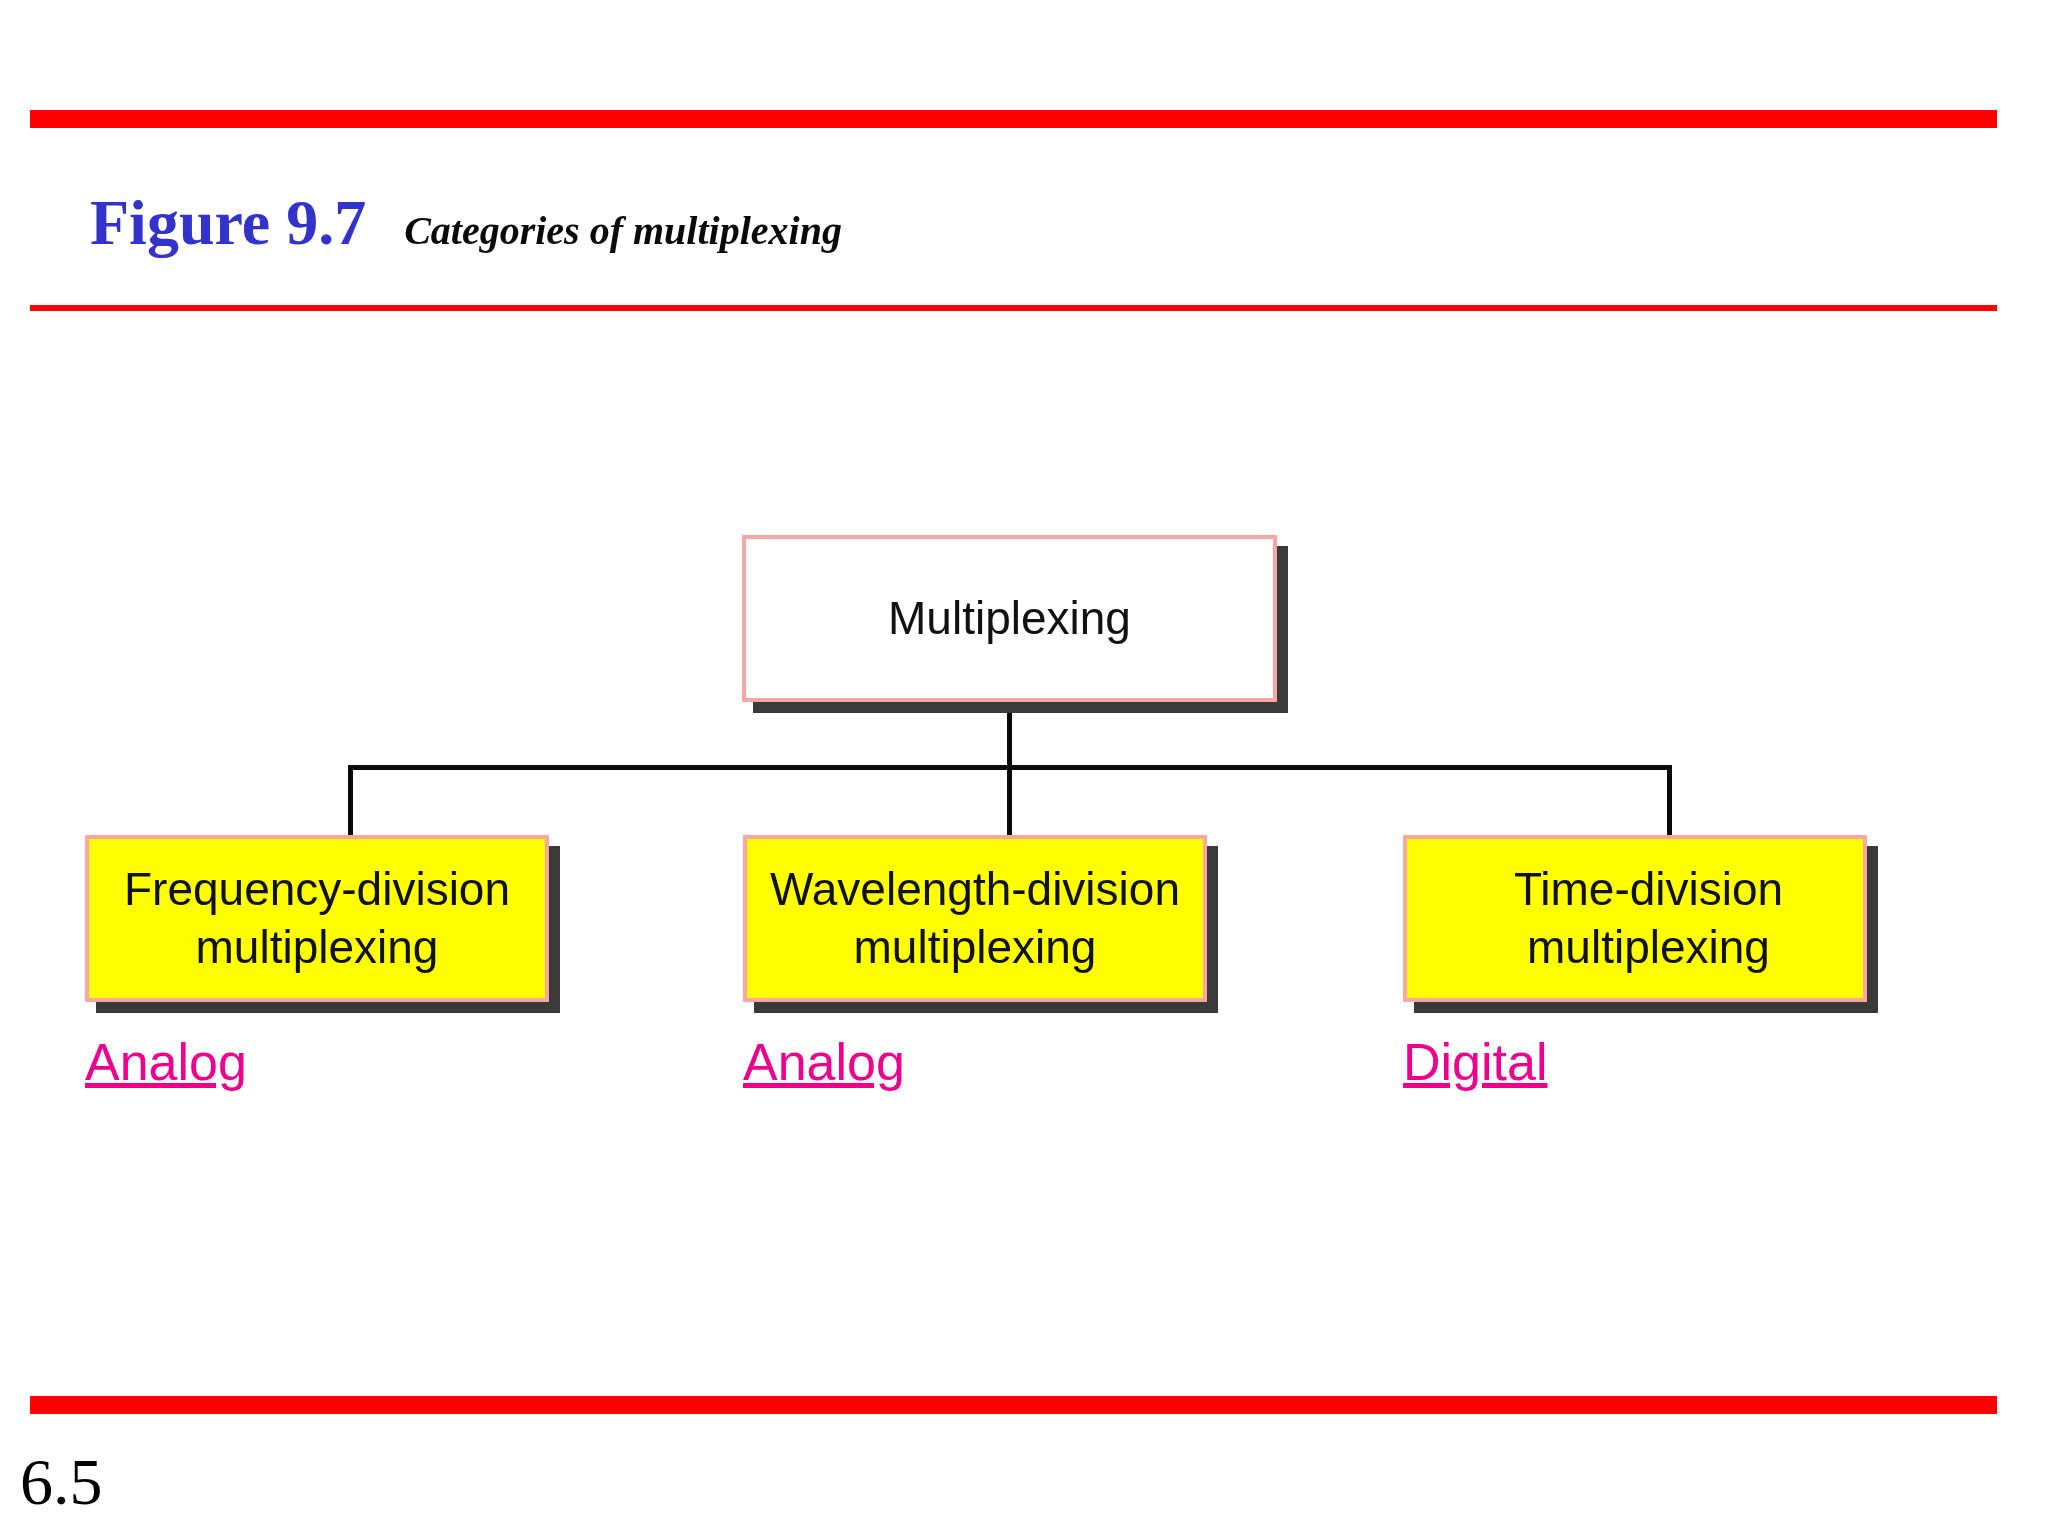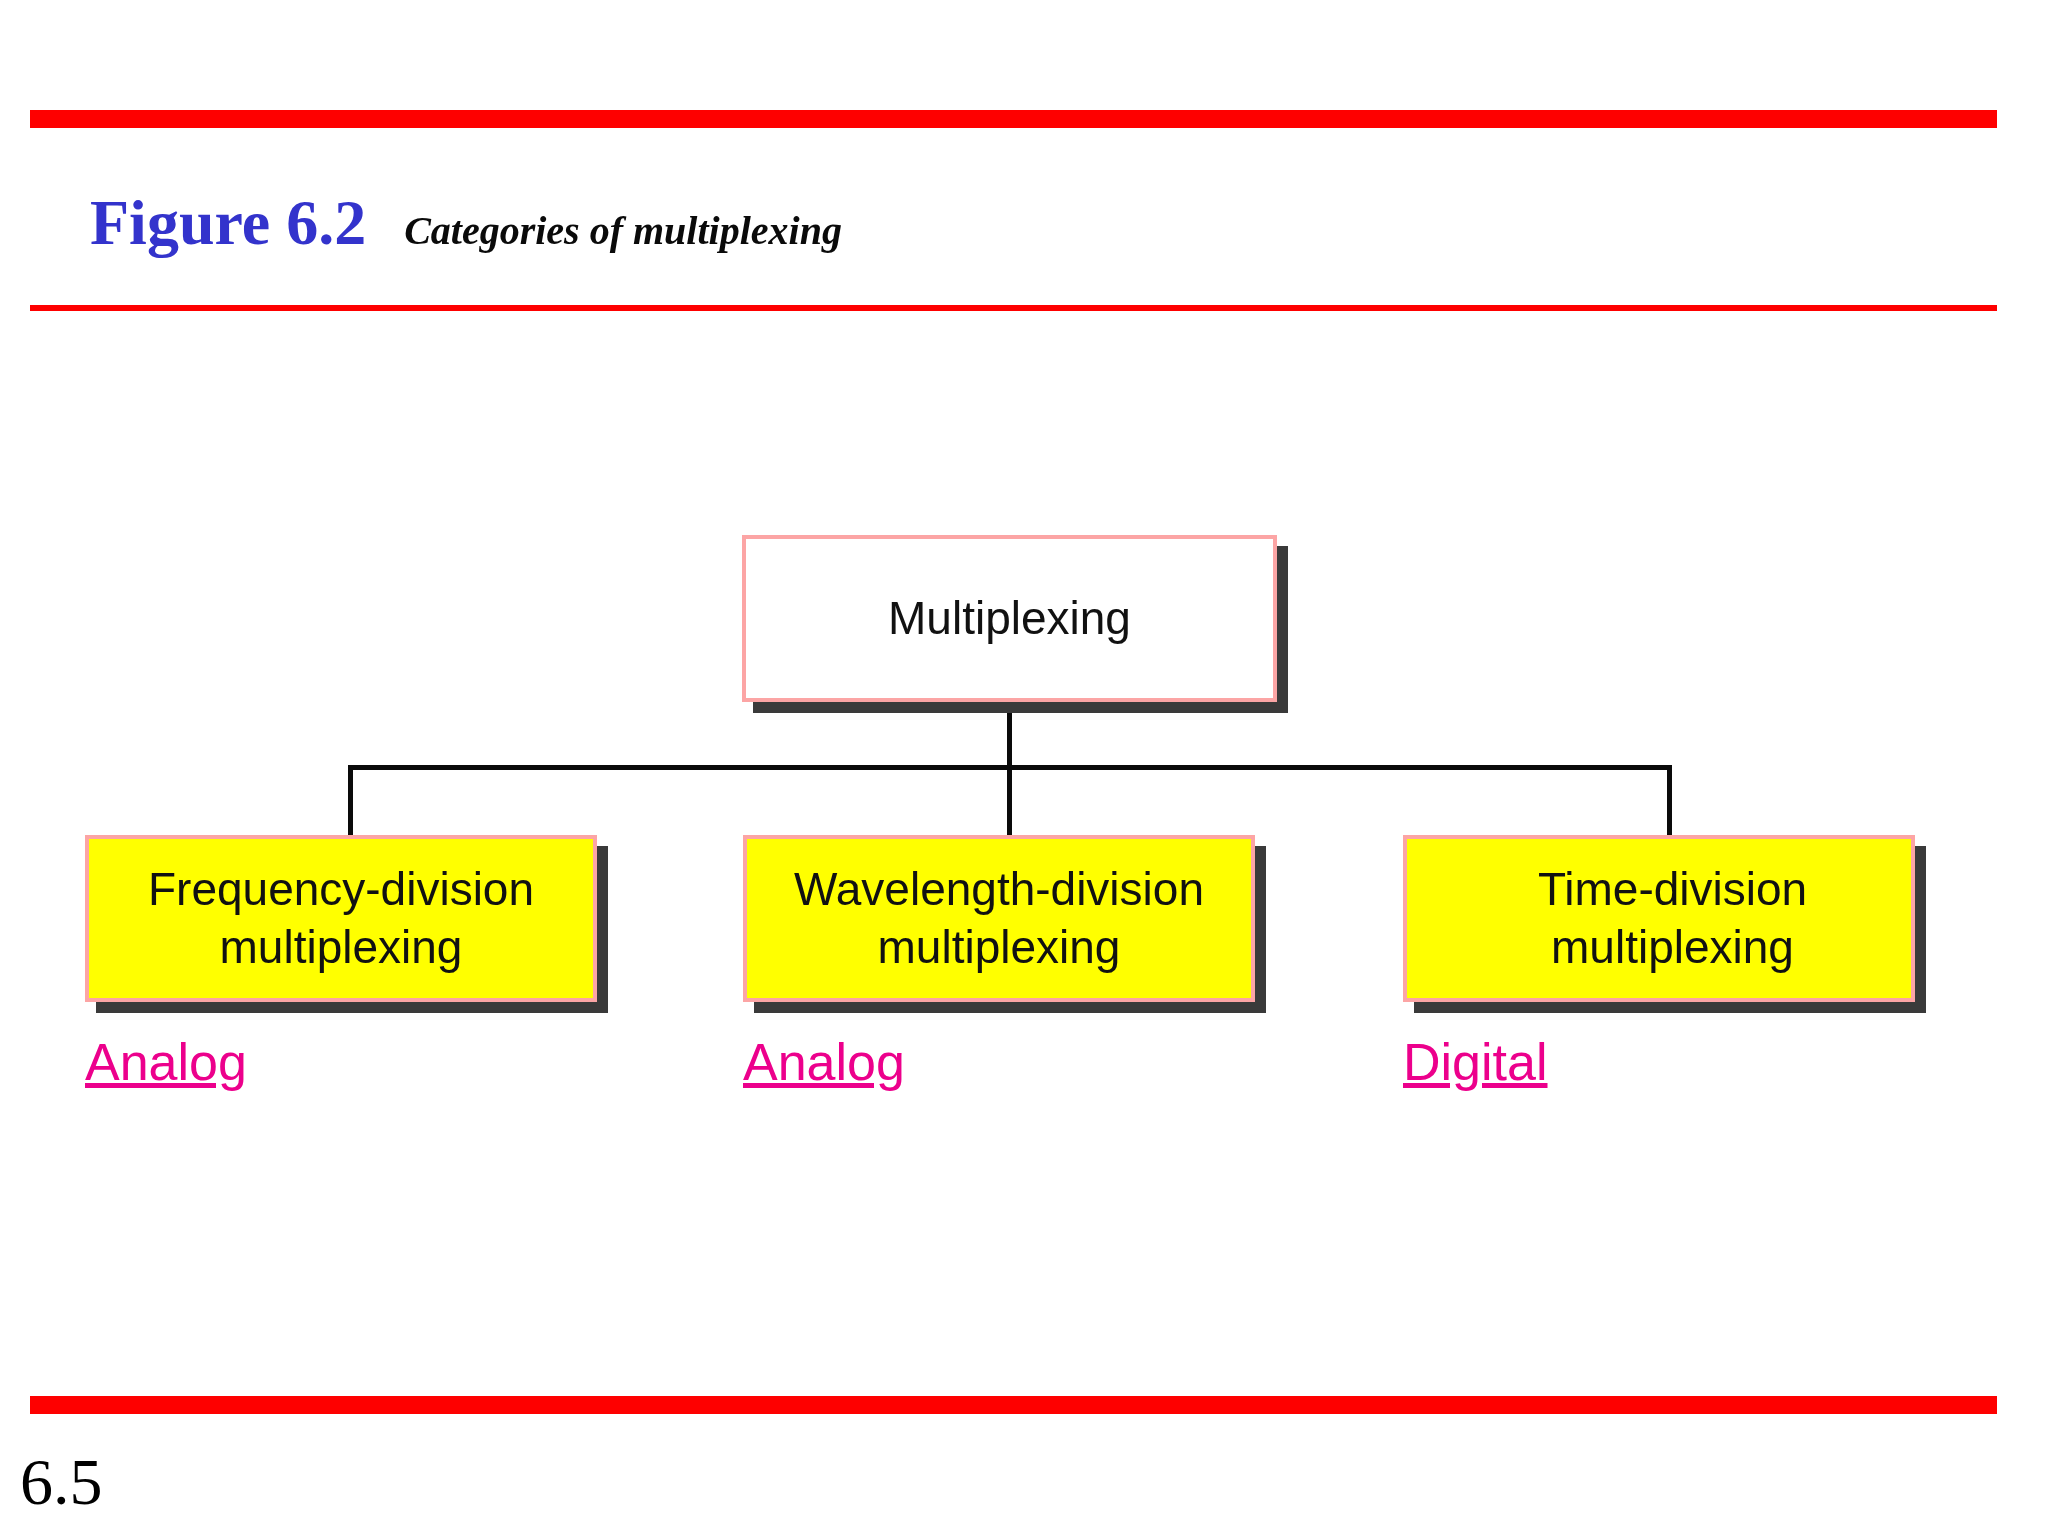--- a/index.html
+++ b/index.html
@@ -62,21 +62,21 @@
     text-align: center;
     font-size: 46px;
     line-height: 1.26;
     color: #111111;
   }
   .node-root {
     left: 742px; top: 535px; width: 535px; height: 167px;
     background: #ffffff;
   }
   .node-child {
-    top: 835px; width: 512px; height: 167px;
+    top: 835px; width: 464px; height: 167px;
     background: #ffff00;
   }
   .node-fdm { left: 85px; }
   .node-wdm { left: 743px; }
   .node-tdm { left: 1403px; padding-left: 27px; }
 
   
   .category {
     position: absolute;
     top: 1032px;
@@ -101,21 +101,21 @@
   }
 </style>
 </head>
 <body>
 
 <div class="slide">
 
   <div class="bar bar-top"></div>
 
   <div class="title-row">
-    <span class="fig-label">Figure 6.2</span>
+    <span class="fig-label">Figure 9.7</span>
     <span class="fig-caption">Categories of multiplexing</span>
   </div>
 
   <div class="rule-thin"></div>
 
   <div class="line stem-root"></div>
   <div class="line h-connector"></div>
   <div class="line drop-left"></div>
   <div class="line drop-right"></div>
 

